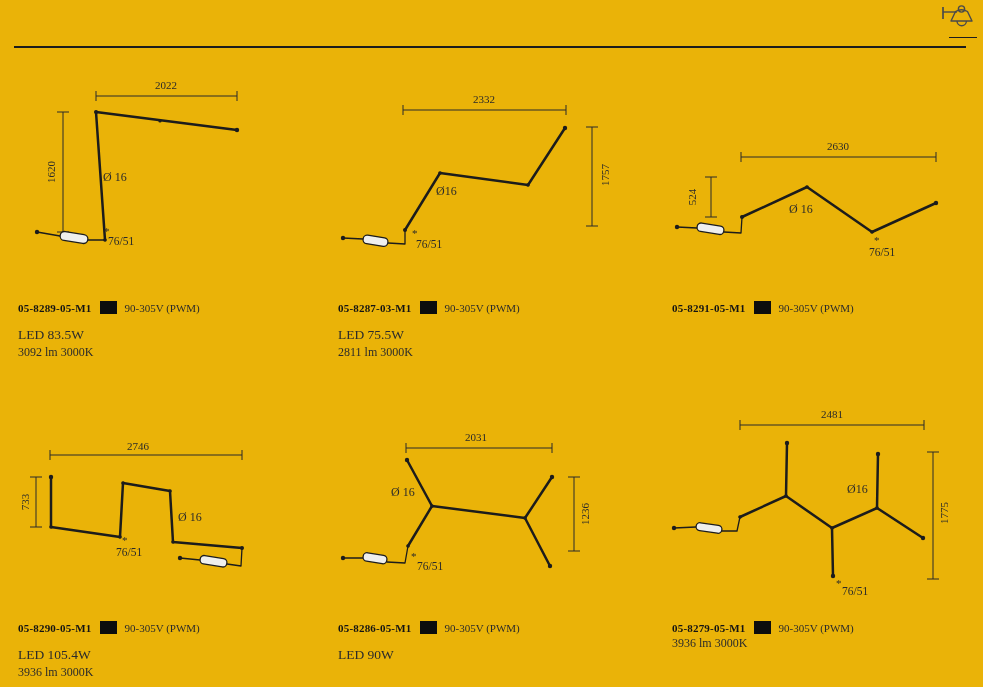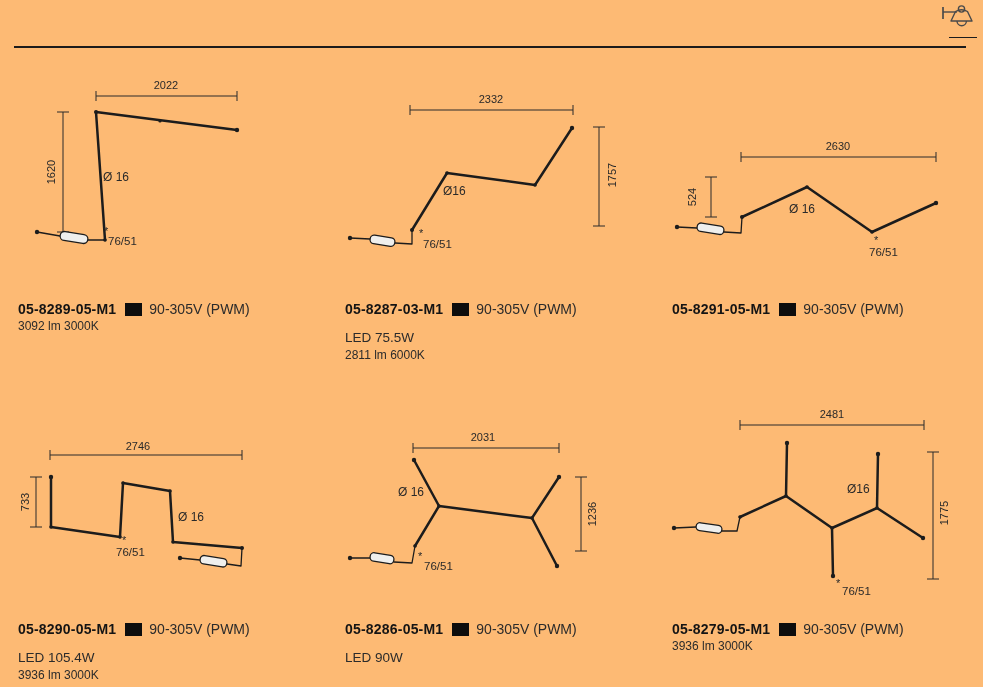--- a/index.html
+++ b/index.html
@@ -1,47 +1,47 @@
 <!DOCTYPE html>
 <html><head>
 <meta charset="utf-8">
 <style>
   html,body{margin:0;padding:0;}
   .page{
     position:relative;
     width:983px;height:687px;
-    background:#fdba74;
-    font-family:Liberation Sans, sans-serif;
+    background:#eab308;
+    font-family:Liberation Serif, serif;
     overflow:hidden;
     color:#2b2b2b;
   }
   .rule{position:absolute;background:#1c1c1c;}
   .header-icon{position:absolute;left:936px;top:3px;}
 
   .card{position:absolute;width:315px;}
   .row1{top:60px;height:305px;}
   .row2{top:403px;height:284px;}
-  .c1{left:8px;} .c2{left:335px;} .c3{left:662px;}
+  .c1{left:8px;} .c2{left:328px;} .c3{left:662px;}
 
   svg.drawing{display:block;}
   .fix{stroke:#1c1c1c;stroke-width:2.5;fill:none;stroke-linecap:round;stroke-linejoin:round;}
   .cord{stroke:#1c1c1c;stroke-width:1.3;fill:none;stroke-linecap:round;stroke-linejoin:round;}
   .thin{stroke:#2a2a2a;stroke-width:1;fill:none;}
   .driver{fill:#efefed;stroke:#1c1c1c;stroke-width:1.3;}
   .dot{fill:#1c1c1c;}
   text.dim{font-size:11px;fill:#2a2a2a;}
   text.mid{text-anchor:middle;}
   text.lbl{font-size:11.5px;fill:#2a2a2a;}
   text.dia{font-size:12px;fill:#2a2a2a;}
   text.ast{font-size:11px;fill:#2a2a2a;}
 
   .spec{position:absolute;left:10px;}
   .row1 .spec{top:241px;}
   .row2 .spec{top:218px;}
-  .line1{display:flex;align-items:center;font-size:14px;white-space:nowrap;text-align:right;}
+  .line1{display:flex;align-items:center;font-size:11px;white-space:nowrap;text-align:right;}
   .code{font-weight:bold;color:#141414;letter-spacing:.2px;}
   .swatch{display:inline-block;width:17px;height:13px;background:#0d0d0d;margin:0 7px 0 9px;}
   .voltage{color:#2b2b2b;}
   .power{margin-top:13px;font-size:13.5px;color:#2b2b2b;line-height:16px;}
   .lumens{margin-top:1px;font-size:12px;color:#2b2b2b;line-height:16px;}
 </style>
 </head>
 <body>
 
 <div class="page">
@@ -75,20 +75,21 @@
       <text class="dia" x="95" y="121">Ø 16</text>
       <text class="ast" x="96" y="175">*</text>
       <text class="lbl" x="100" y="185">76/51</text>
     </svg>
     <div class="spec">
       <div class="line1">
         <span class="code">05-8289-05-M1</span>
         <span class="swatch"></span>
         <span class="voltage">90-305V (PWM)</span>
       </div>
+      <div class="power">LED 83.5W</div>
       <div class="lumens">3092 lm 3000K</div>
     </div>
   </div>
 
   <div class="card row1 c2">
     <svg class="drawing" width="315" height="235" viewBox="0 0 315 235">
       <path class="thin" d="M75,50 H238 M75,45 V55 M238,45 V55"></path>
       <text class="dim mid" x="156" y="43">2332</text>
       <path class="thin" d="M264,67 V166 M258,67 H270 M258,166 H270"></path>
       <text class="dim mid" x="277" y="119" transform="rotate(-90 277 115)">1757</text>
@@ -104,21 +105,21 @@
       <text class="ast" x="84" y="177">*</text>
       <text class="lbl" x="88" y="188">76/51</text>
     </svg>
     <div class="spec">
       <div class="line1">
         <span class="code">05-8287-03-M1</span>
         <span class="swatch"></span>
         <span class="voltage">90-305V (PWM)</span>
       </div>
       <div class="power">LED 75.5W</div>
-      <div class="lumens">2811 lm 6000K</div>
+      <div class="lumens">2811 lm 3000K</div>
     </div>
   </div>
 
   <div class="card row1 c3">
     <svg class="drawing" width="315" height="235" viewBox="0 0 315 235">
       <path class="thin" d="M79,97 H274 M79,92 V102 M274,92 V102"></path>
       <text class="dim mid" x="176" y="90">2630</text>
       <path class="thin" d="M49,117 V157 M43,117 H55 M43,157 H55"></path>
       <text class="dim mid" x="30" y="141" transform="rotate(-90 30 137)">524</text>
       <path class="fix" d="M80,157 L145,127 L210,172 L274,143"></path>

